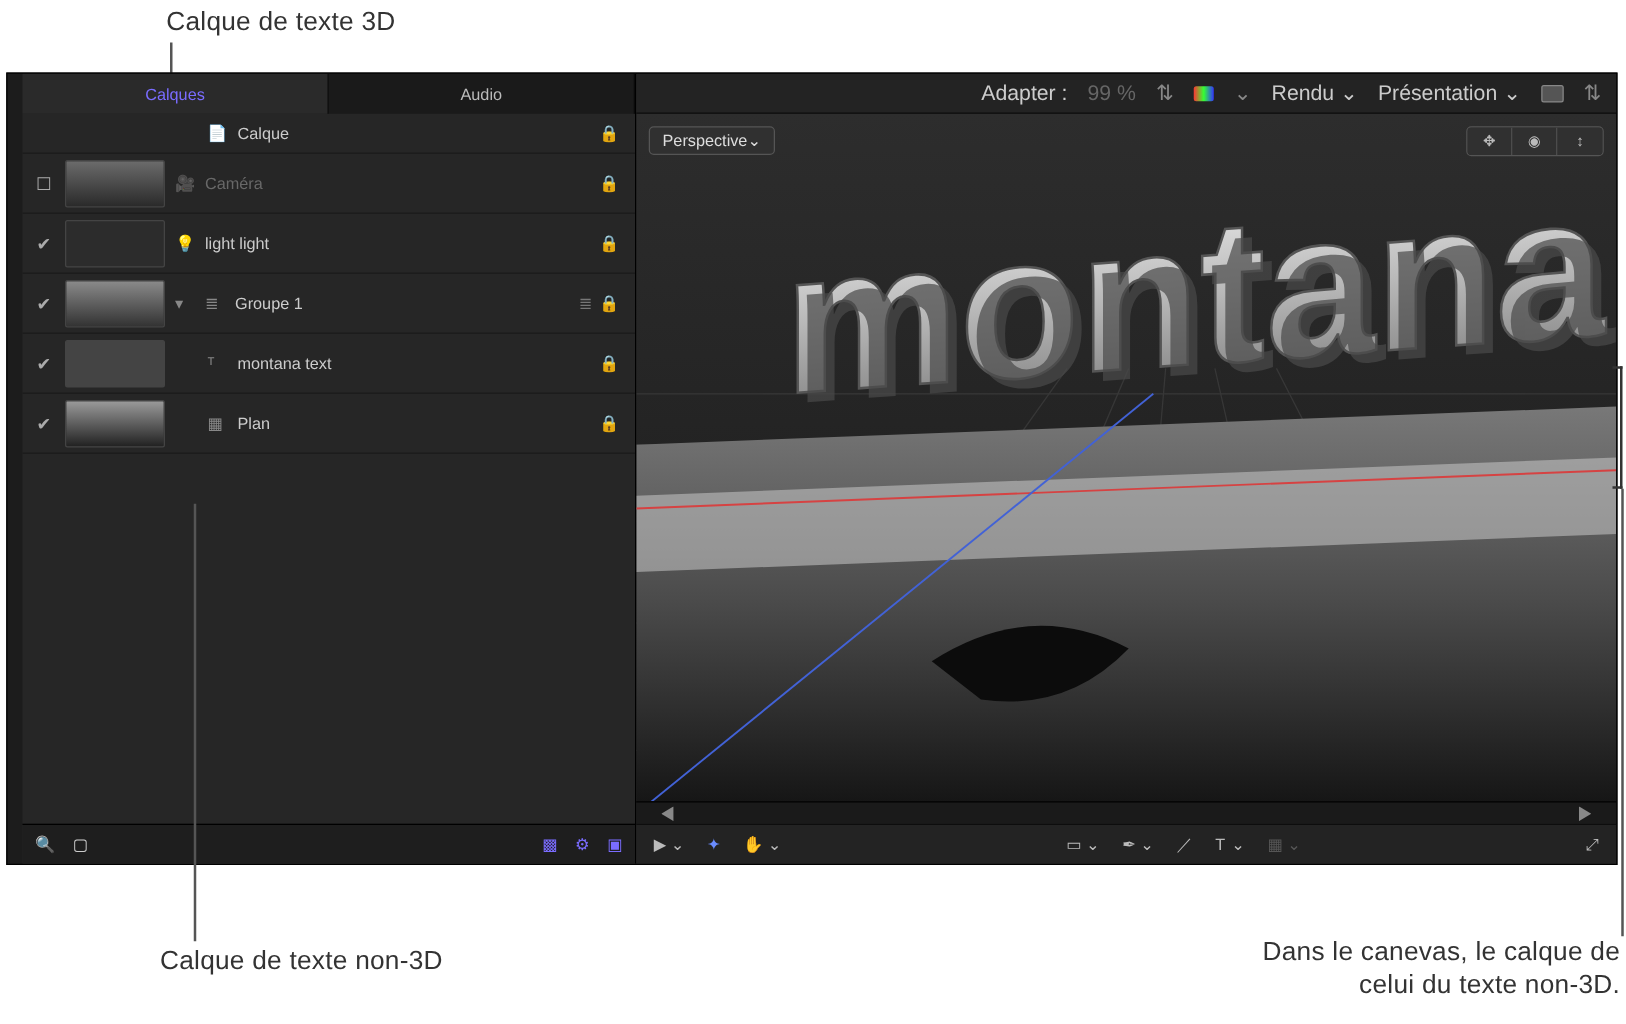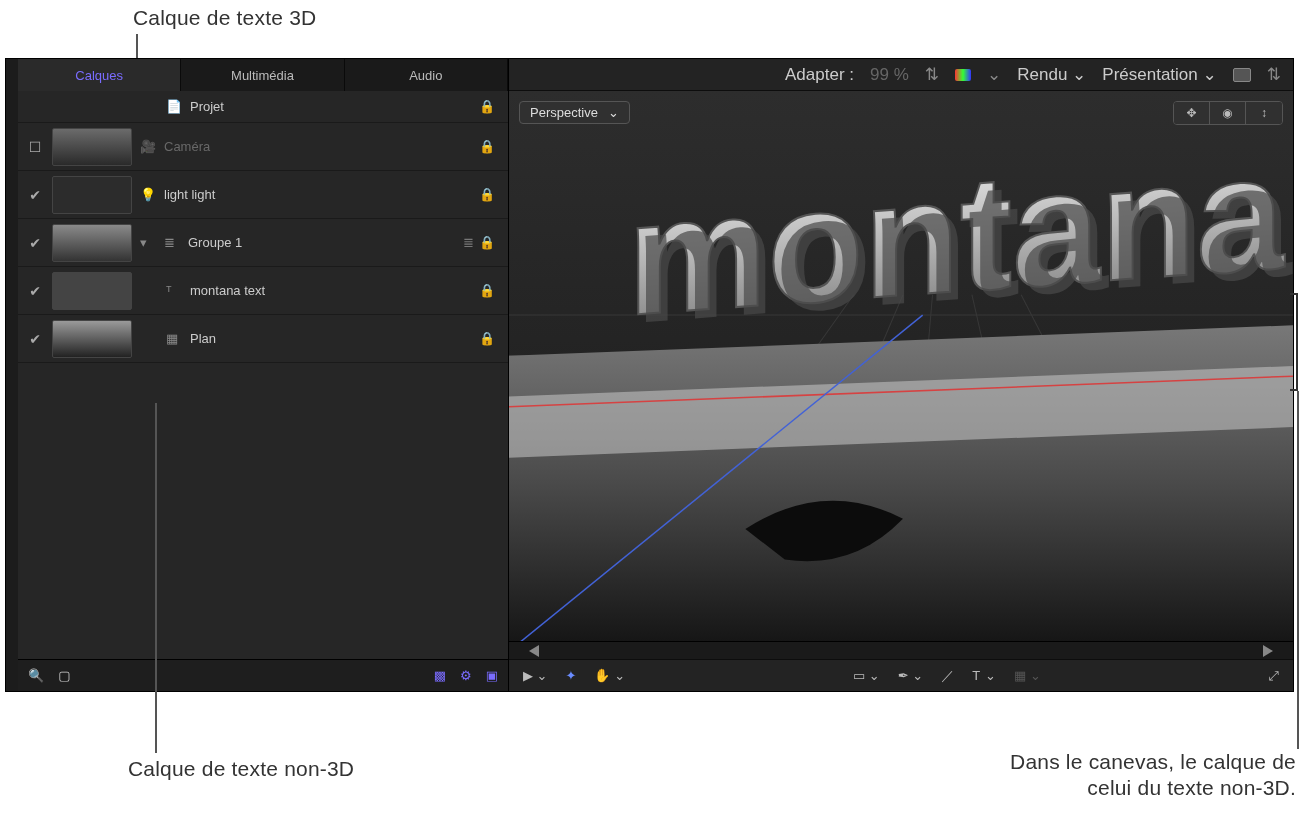--- a/index.html
+++ b/index.html
@@ -147,21 +147,21 @@
     position:relative;
     background: #1b1b1b;
     overflow:hidden;
   }
   .persp {
     position:absolute; left:10px; top:10px;
     background:#303030;
     border:1px solid #555;
     border-radius:4px;
     padding:3px 10px;
-    display:flex; align-items:center; gap:10px;
+    display:flex; align-items:center; gap:0;
     font-size:13px;
     color:#ddd;
   }
   .viewbtns {
     position:absolute; right:10px; top:10px;
     display:flex;
     border:1px solid #555;
     border-radius:4px;
     overflow:hidden;
   }
@@ -213,31 +213,30 @@
 <body>
 
 <div class="annot" style="left:133px; top:6px;">Calque de texte 3D</div>
 <div class="line" style="left:136px; top:34px; width:2px; height:274px;"></div>
 
 <div class="app">
 
   <div class="left">
     <div class="tabs">
       <div>Calques</div>
-      <div>Multimédia</div>
       <div>Audio</div>
     </div>
 
     <div class="rows">
 
       <div class="row project">
         <div class="chk"></div>
         <div class="rowlabel">
           <span class="ico">📄</span>
-          <span>Projet</span>
+          <span>Calque</span>
         </div>
         <div class="trail">🔒</div>
       </div>
 
       <div class="row">
         <div class="chk">☐</div>
         <div class="thumb" style="background:linear-gradient(#6b6b6b,#2a2a2a);"></div>
         <div class="rowlabel dim">
           <span class="ico">🎥</span>
           <span>Caméra</span>

